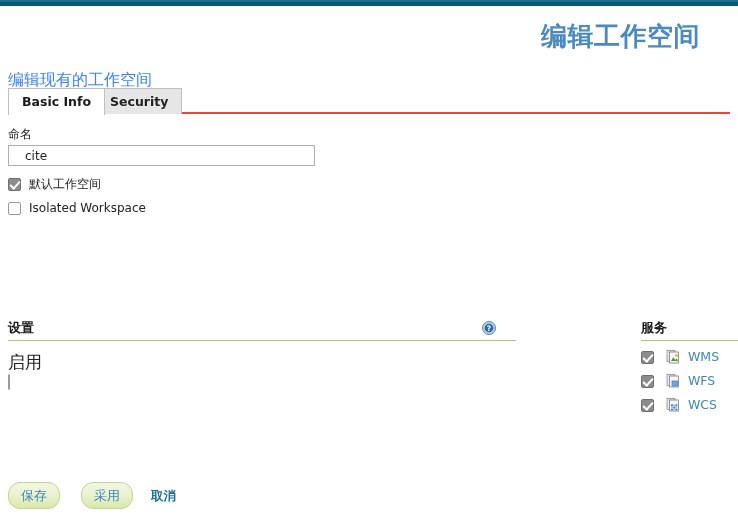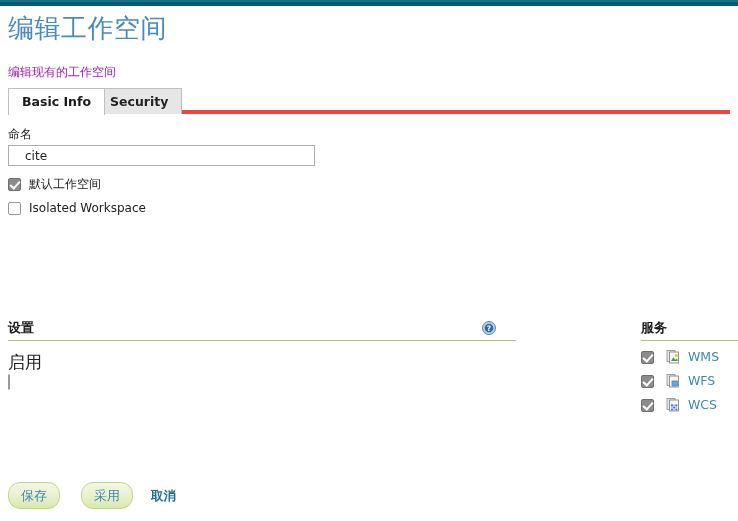--- a/index.html
+++ b/index.html
@@ -38,39 +38,40 @@
   .page-head {
     position: absolute;
     left: 8px;
     top: 12px;
     width: 700px;
   }
   .page-title {
     font-size: 26px;
     line-height: 32px;
     color: #4a8ac0;
-    font-weight: normal;
-    margin: 0;
+    font-weight: bold;
+    margin: 8px;
     letter-spacing: 0.5px;
+    text-align: right;
   }
   .page-subtitle {
-    font-size: 12px;
+    font-size: 16px;
     line-height: 16px;
-    color: #a21caf;
+    color: #3b82f6;
     margin-top: 20px;
   }
 
   
   .tabs {
     position: absolute;
     left: 8px;
     top: 88px;
     width: 722px;
     height: 26px;
-    border-bottom: 4px solid #ef4444;
+    border-bottom: 2px solid #ef4444;
   }
   .tab {
     position: absolute;
     top: 0;
     height: 26px;
     line-height: 25px;
     padding: 0 13px;
     font-size: 12.5px;
     font-weight: bold;
     color: #222222;

